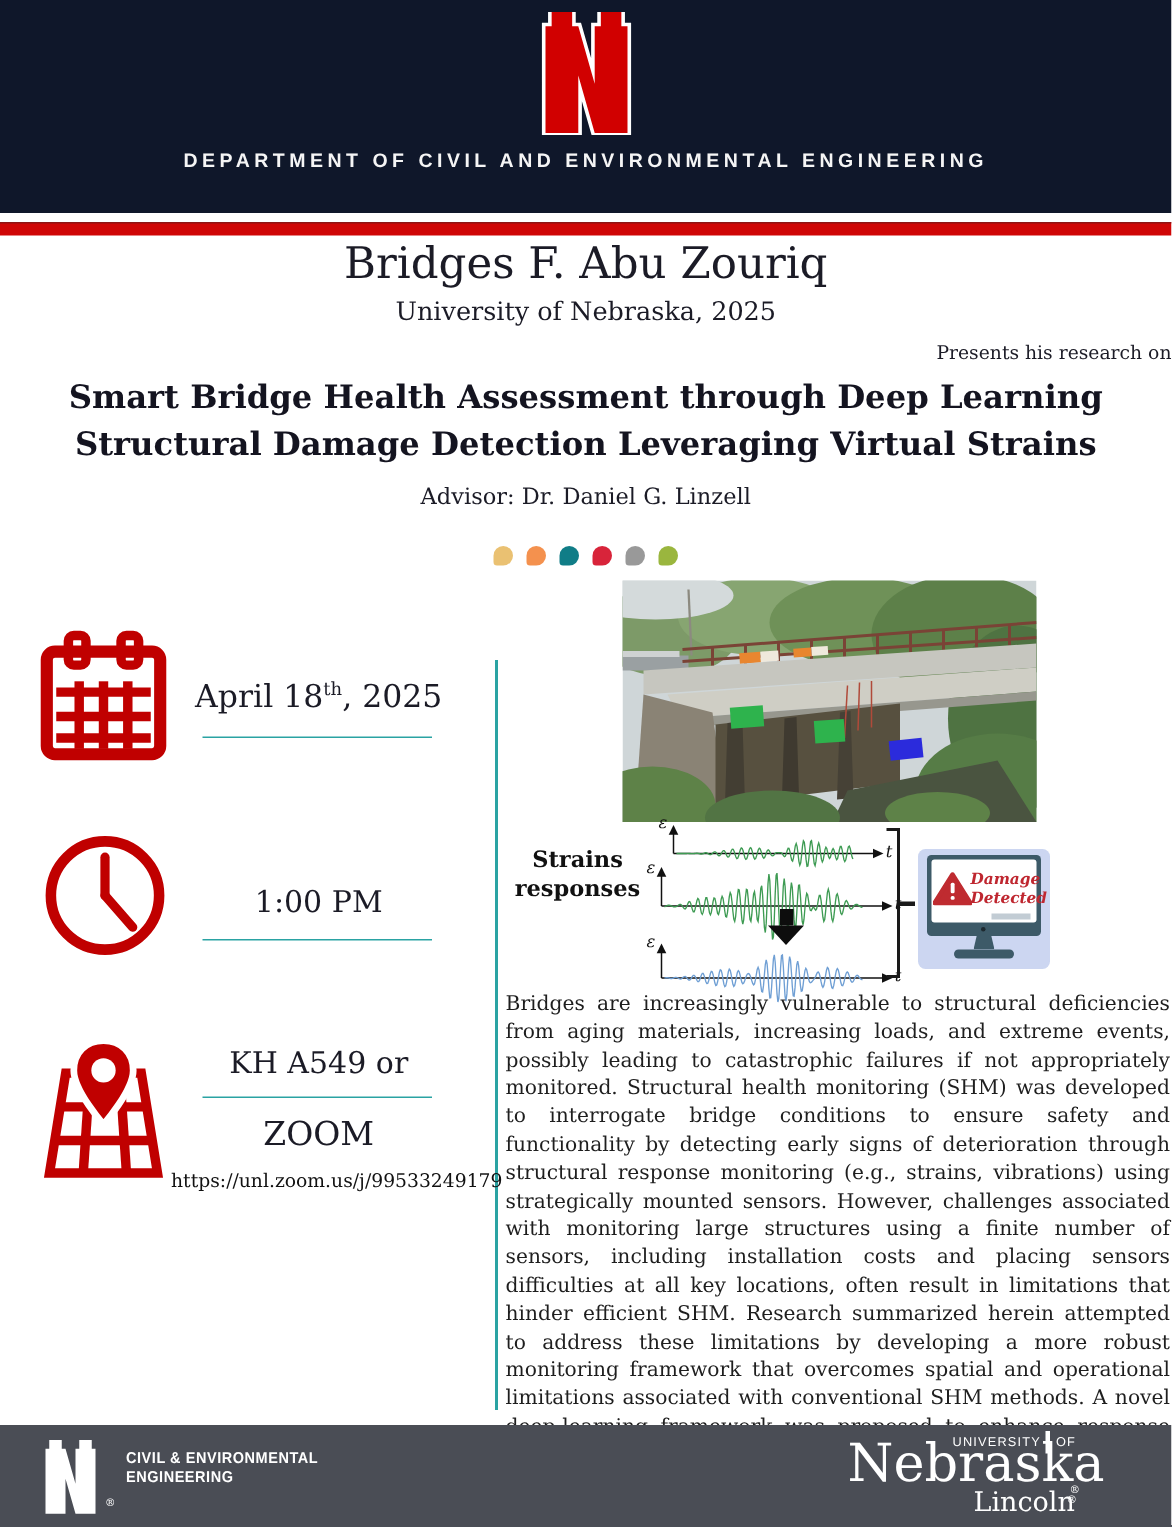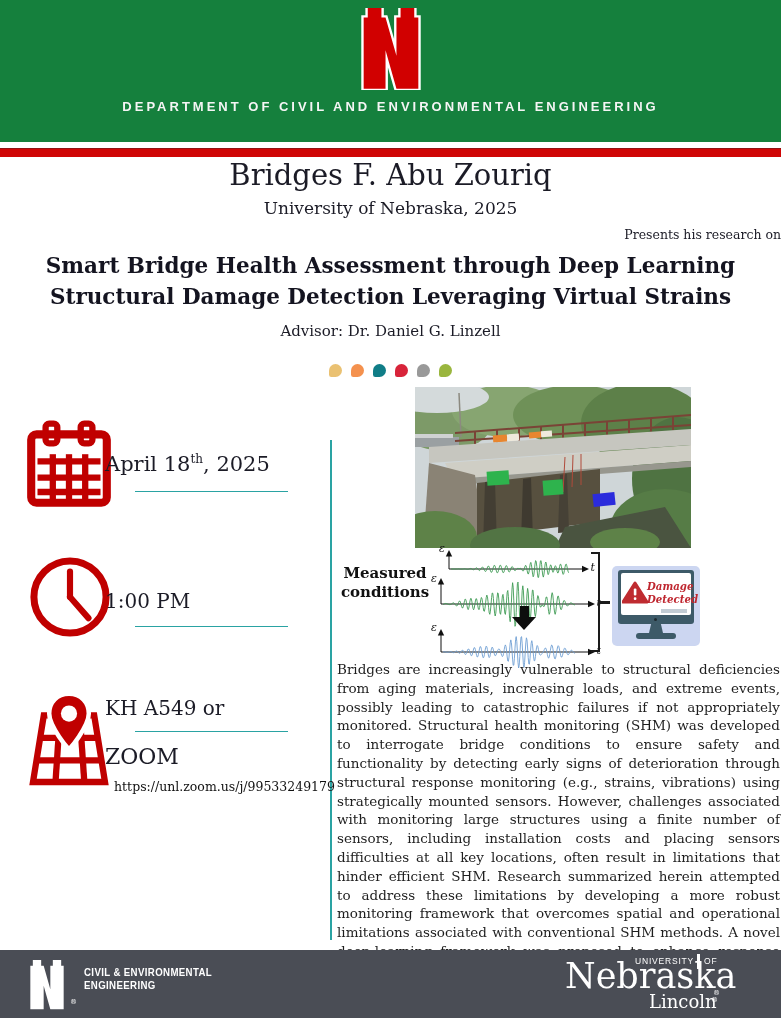--- a/index.html
+++ b/index.html
@@ -1,39 +1,39 @@
 <!DOCTYPE html>
 <html><head>
 <meta charset="utf-8">
 <style>
   *{margin:0;padding:0;box-sizing:border-box}
   html,body{width:781px;height:1018px}
   body{position:relative;background:#fff;font-family:"DejaVu Serif",serif;color:#1b1b26;overflow:hidden}
   .abs{position:absolute}
 
   
-  .top-banner{position:absolute;left:0;top:0;width:781px;height:142px;background:#15803d}
+  .top-banner{position:absolute;left:0;top:0;width:781px;height:142px;background:#0f172a}
   .n-logo{position:absolute;left:50%;transform:translateX(-50%);top:8px}
   .dept-line{position:absolute;left:0;top:99px;width:100%;text-align:center;color:#f5f5f5;
     font-family:"Liberation Sans",sans-serif;font-weight:bold;font-size:13px;letter-spacing:3px}
   .red-bar{position:absolute;left:0;top:148px;width:781px;height:9px;background:#cf0606;border-top:1px solid #8e1414}
 
   
   .speaker-name{position:absolute;left:0;top:158px;width:100%;text-align:center;font-size:29px}
   .affiliation{position:absolute;left:0;top:198px;width:100%;text-align:center;font-size:17px}
   .presents{position:absolute;left:0;top:227px;width:100%;text-align:right;font-size:12.5px}
   .talk-title{position:absolute;left:0;top:250px;width:100%;text-align:center;font-size:21.5px;
     font-weight:bold;line-height:31px;color:#141420}
   .advisor{position:absolute;left:0;top:322px;width:100%;text-align:center;font-size:15px}
   .dots-row{position:absolute;left:0;top:364px;width:100%;display:flex;justify-content:center;gap:9px}
   .dot{width:13px;height:13px;border-radius:50% 50% 50% 18%}
 
   
   .teal-divider{position:absolute;left:330px;top:440px;width:2px;height:500px;background:#2aa3a3}
-  .detail-text{position:absolute;left:105px;width:215px;font-size:21px}
+  .detail-text{position:absolute;left:105px;width:215px;text-align:center;font-size:21px}
   .teal-line{position:absolute;left:135px;width:153px;border-top:1.6px solid #2aa3a3}
   .zoom-url{position:absolute;left:112px;width:225px;text-align:center;font-size:12.5px;color:#111;text-decoration:none}
   sup.th{font-size:12px}
 
   
   .bridge-photo{position:absolute;left:415px;top:387px}
 
   
   .fig{position:absolute;left:335px;top:550px;width:446px;height:112px}
   .fig-label{position:absolute;width:100px;text-align:center;font-weight:bold;font-size:15px;line-height:19px;color:#111}
@@ -201,21 +201,21 @@
     <line x1="150" y1="70" x2="148" y2="105"></line>
     <line x1="158" y1="68" x2="157" y2="100"></line>
     <line x1="166" y1="67" x2="166" y2="98"></line>
   </g>
   <rect x="72" y="84" width="22" height="14" fill="#2eb34d" transform="rotate(-4 83 91)"></rect>
   <rect x="128" y="93" width="20" height="15" fill="#2eb34d" transform="rotate(-4 138 100)"></rect>
   <rect x="178" y="106" width="22" height="13" fill="#2b2bdc" transform="rotate(-6 189 112)"></rect>
 </svg>
 
 <div class="fig">
-  <div class="fig-label" style="left:0;top:14px">Measured conditions</div>
+  <div class="fig-label" style="left:0;top:14px">Strains responses</div>
 
   <div class="plot" style="left:104px;top:0;width:152px;height:34px">
     <span class="axis-eps" style="left:0;top:-8px">ε</span>
     <span class="axis-t" style="right:-4px;top:11px">t</span>
     <svg id="wave1" width="152" height="34">
       <line x1="10" y1="19" x2="144" y2="19" stroke="#111" stroke-width="1"></line>
       <polygon points="143,15.8 150,19 143,22.2" fill="#111"></polygon>
       <line x1="10" y1="19" x2="10" y2="5" stroke="#111" stroke-width="1"></line>
       <polygon points="6.8,6.5 10,0 13.2,6.5" fill="#111"></polygon>
     <polyline points="12.0,19.0 12.6,19.0 13.2,19.0 13.8,19.0 14.4,19.0 15.0,19.0 15.6,19.0 16.2,19.0 16.8,19.0 17.4,19.0 18.0,19.0 18.6,19.0 19.2,18.9 19.8,18.9 20.4,19.0 21.0,19.0 21.6,19.1 22.2,19.1 22.8,19.1 23.4,19.1 24.0,19.0 24.6,18.9 25.2,18.8 25.8,18.8 26.4,18.9 27.0,19.0 27.6,19.2 28.2,19.3 28.8,19.3 29.4,19.2 30.0,19.0 30.6,18.7 31.2,18.5 31.8,18.5 32.4,18.7 33.0,19.1 33.6,19.5 34.2,19.7 34.8,19.7 35.4,19.4 36.0,18.9 36.6,18.3 37.2,17.9 37.8,17.9 38.4,18.4 39.0,19.1 39.6,20.0 40.2,20.5 40.8,20.4 41.4,19.8 42.0,18.8 42.6,17.7 43.2,17.1 43.8,17.1 44.4,17.9 45.0,19.3 45.6,20.6 46.2,21.4 46.8,21.3 47.4,20.3 48.0,18.6 48.6,17.0 49.2,16.1 49.8,16.2 50.4,17.5 51.0,19.5 51.6,21.3 52.2,22.4 52.8,22.1 53.4,20.7 54.0,18.4 54.6,16.4 55.2,15.3 55.8,15.6 56.4,17.2 57.0,19.6 57.6,21.8 58.2,22.9 58.8,22.5 59.4,20.8 60.0,18.3 60.6,16.1 61.2,15.1 61.8,15.5 62.4,17.3 63.0,19.7 63.6,21.8 64.2,22.8 64.8,22.3 65.4,20.6 66.0,18.3 66.6,16.4 67.2,15.5 67.8,16.0 68.4,17.6 69.0,19.7 69.6,21.4 70.2,22.1 70.8,21.5 71.4,20.1 72.0,18.3 72.6,16.9 73.2,16.5 73.8,17.1 74.4,18.3 75.0,19.7 75.6,20.5 76.2,20.6 76.8,20.1 77.4,19.4 78.0,18.7 78.6,18.4 79.2,18.4 79.8,18.5 80.4,18.5 81.0,18.4 81.6,18.4 82.2,18.7 82.8,19.6 83.4,20.6 84.0,21.1 84.6,20.7 85.2,19.1 85.8,17.0 86.4,15.5 87.0,15.6 87.6,17.6 88.2,20.8 88.8,23.5 89.4,24.1 90.0,21.9 90.6,17.8 91.2,13.9 91.8,12.4 92.4,14.4 93.0,19.1 93.6,24.2 94.2,26.8 94.8,25.2 95.4,20.1 96.0,14.1 96.6,10.6 97.2,11.5 97.8,16.5 98.4,23.1 99.0,27.5 99.6,27.3 100.2,22.7 100.8,16.1 101.4,11.1 102.0,10.5 102.6,14.4 103.2,20.6 103.8,25.7 104.4,27.1 105.0,24.1 105.6,18.6 106.2,13.7 106.8,12.0 107.4,14.0 108.0,18.5 108.6,22.8 109.2,24.6 109.8,23.3 110.4,19.9 111.0,16.4 111.6,14.8 112.2,15.7 112.8,18.4 113.4,21.1 114.0,22.3 114.6,21.4 115.2,19.0 115.8,16.7 116.4,15.7 117.0,16.7 117.6,19.2 118.2,21.8 118.8,23.1 119.4,22.3 120.0,19.6 120.6,16.5 121.2,14.3 121.8,14.3 122.4,16.4 123.0,19.9 123.6,23.0 124.2,24.4 124.8,23.4 125.4,20.5 126.0,17.1 126.6,14.6 127.2,14.1 127.8,15.7 128.4,18.5 129.0,21.2 129.6,22.7 " fill="none" stroke="#3e9b53" stroke-width="0.9"></polyline>

